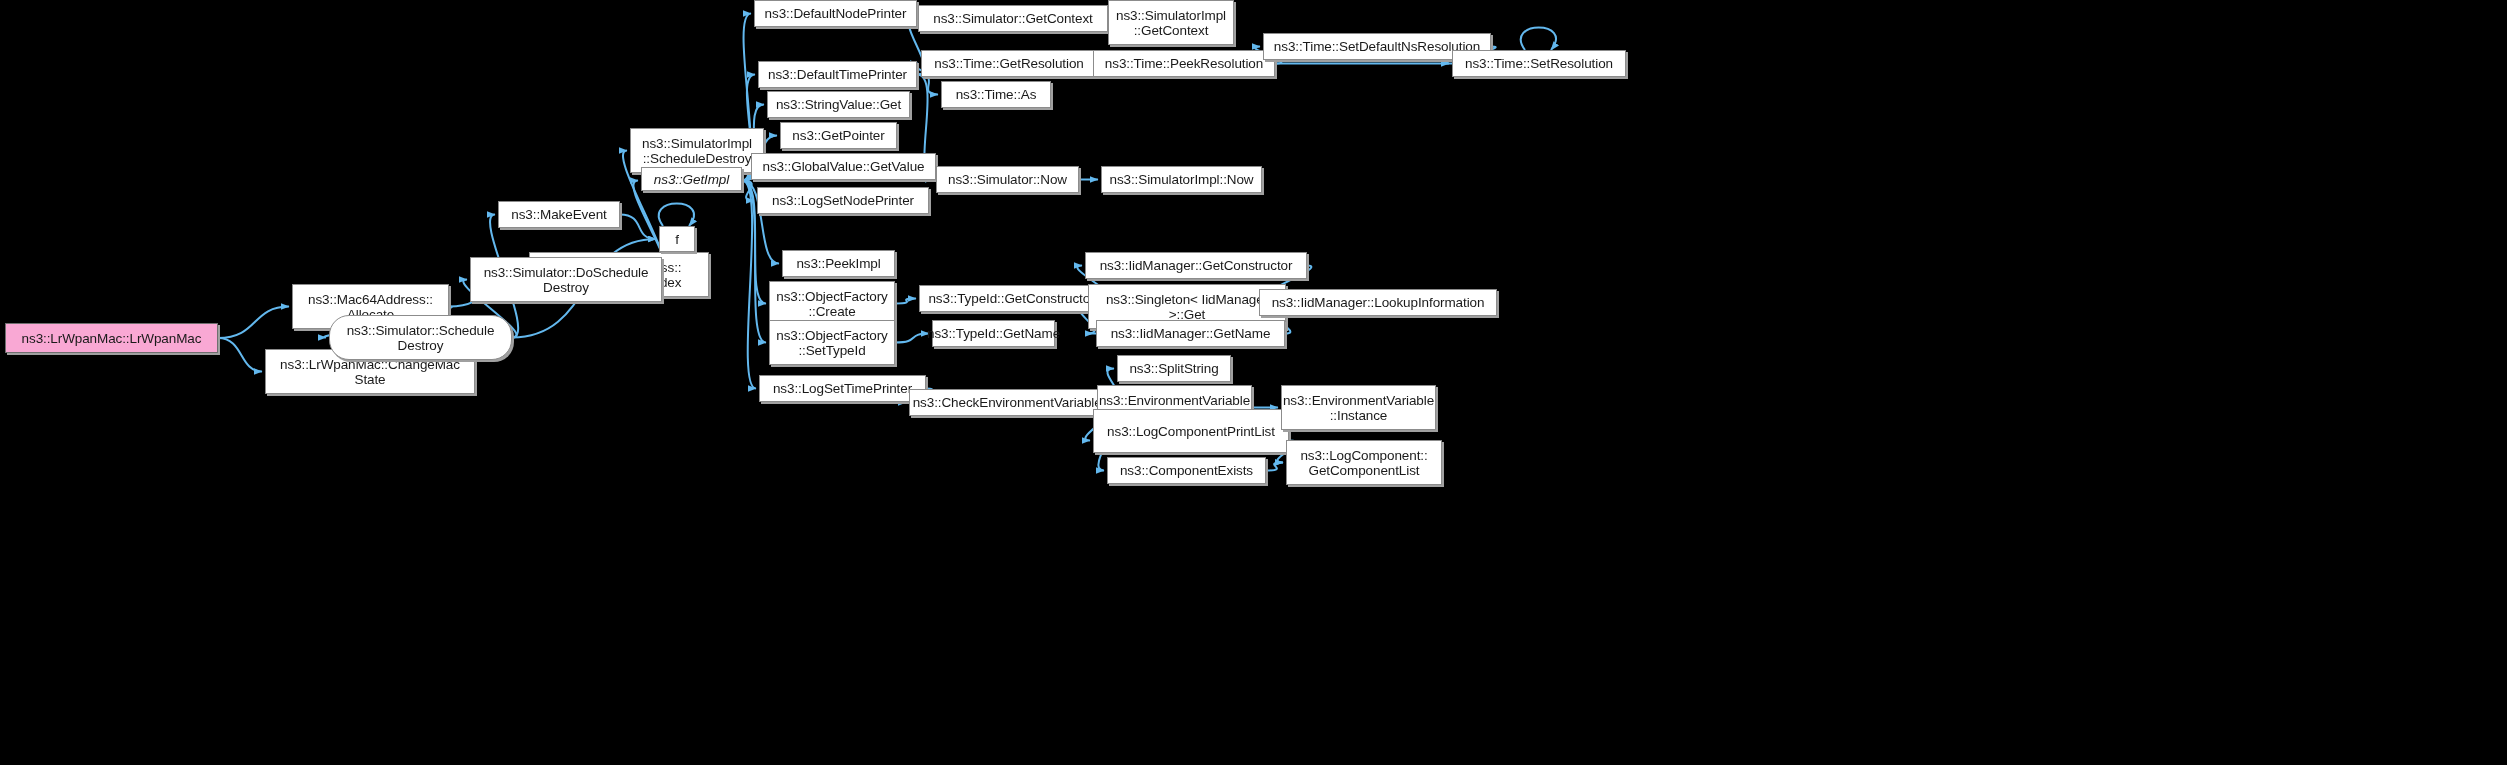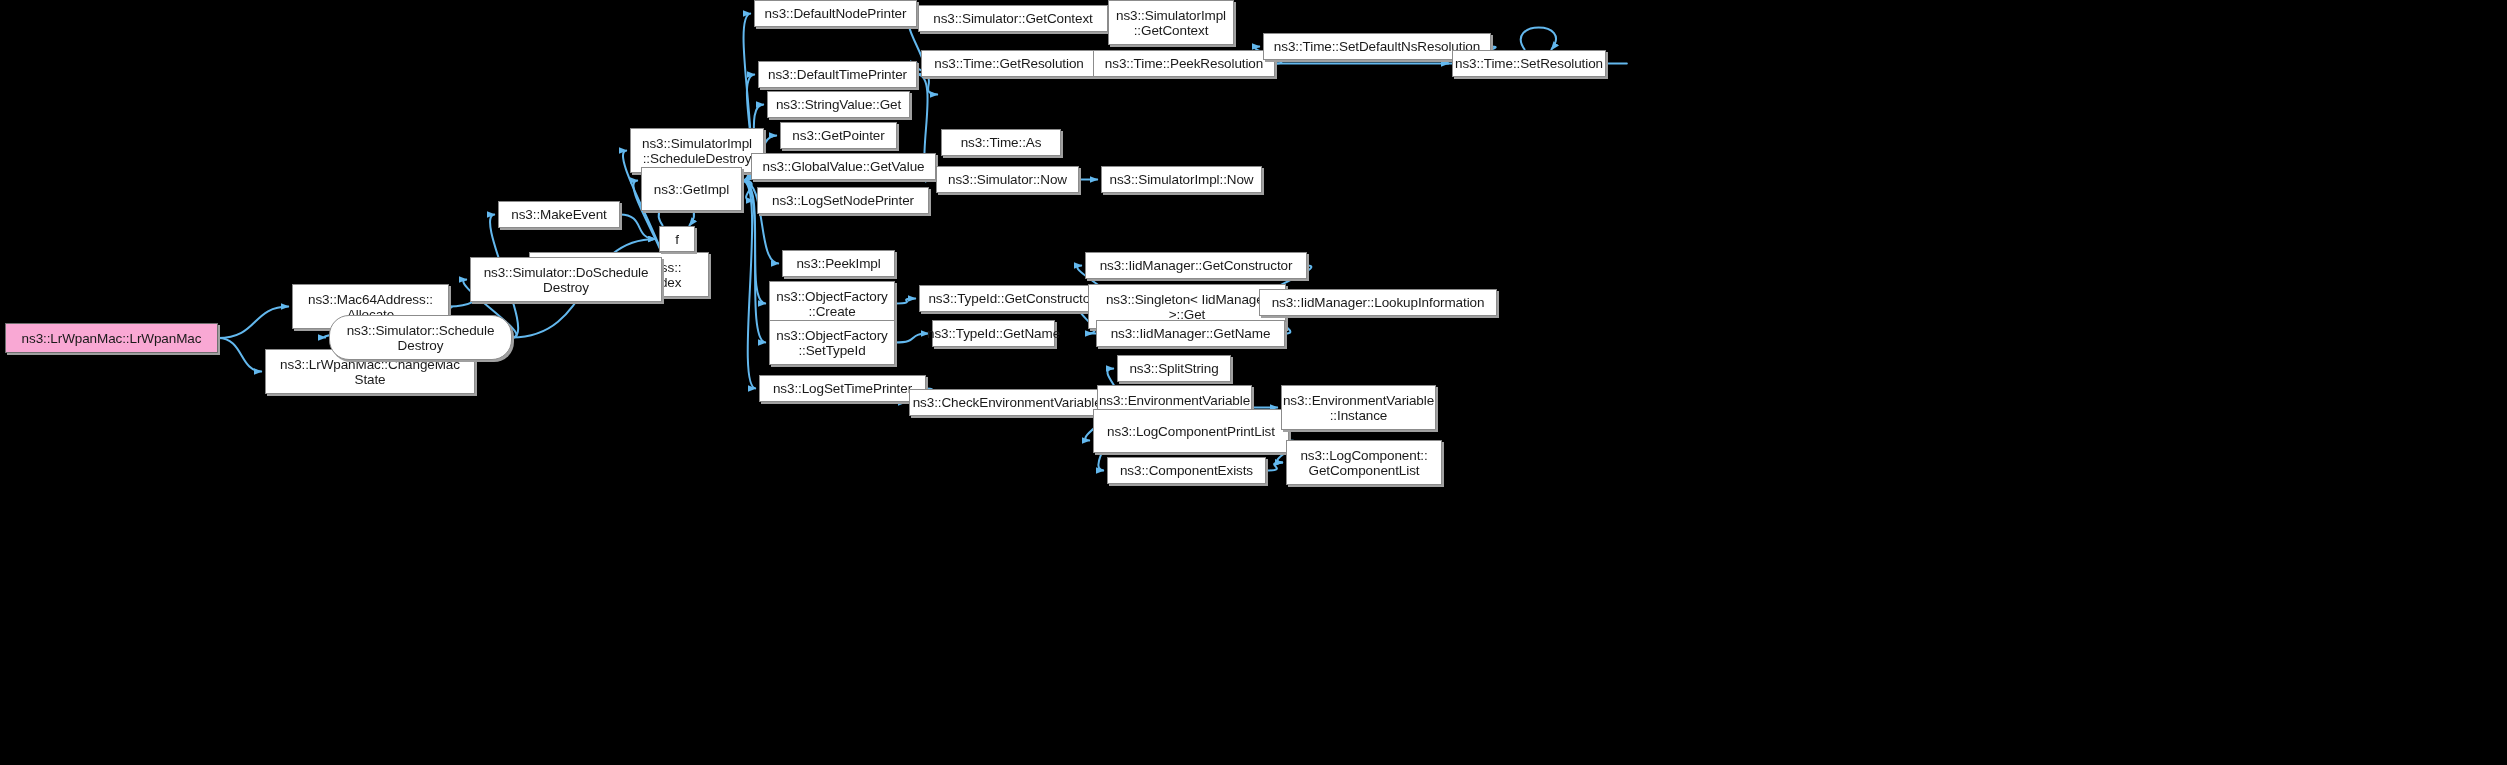--- a/index.html
+++ b/index.html
@@ -83,55 +83,55 @@
 State</div>
       <div class="node" style="left: 529px; top: 252px; width: 180px; height: 45px;">ns3::Mac64Address::
 ResetAllocationIndex</div>
       <div class="node" style="left: 329px; top: 315px; width: 183px; height: 45px; border-radius: 20px;">ns3::Simulator::Schedule
 Destroy</div>
       <div class="node" style="left: 470px; top: 257px; width: 192px; height: 45px;">ns3::Simulator::DoSchedule
 Destroy</div>
       <div class="node" style="left: 498px; top: 201px; width: 122px; height: 27px;">ns3::MakeEvent</div>
       <div class="node" style="left: 630px; top: 128px; width: 134px; height: 45px;">ns3::SimulatorImpl
 ::ScheduleDestroy</div>
-      <div class="node" style="left: 641px; top: 167px; width: 101px; height: 44px;">ns3::GetImpl</div>
+      <div class="node" style="left: 641px; top: 167px; width: 101px; height: 24px; font-style: italic;">ns3::GetImpl</div>
       <div class="node" style="left: 659px; top: 226px; width: 36px; height: 26px;">f</div>
       <div class="node" style="left: 754px; top: 0px; width: 163px; height: 27px;">ns3::DefaultNodePrinter</div>
       <div class="node" style="left: 758px; top: 61px; width: 159px; height: 27px;">ns3::DefaultTimePrinter</div>
       <div class="node" style="left: 767px; top: 91px; width: 143px; height: 27px;">ns3::StringValue::Get</div>
       <div class="node" style="left: 780px; top: 122px; width: 117px; height: 27px; text-align: right;">ns3::GetPointer</div>
       <div class="node" style="left: 751px; top: 153px; width: 185px; height: 27px;">ns3::GlobalValue::GetValue</div>
       <div class="node" style="left: 757px; top: 187px; width: 172px; height: 27px;">ns3::LogSetNodePrinter</div>
       <div class="node" style="left: 782px; top: 250px; width: 113px; height: 27px;">ns3::PeekImpl</div>
       <div class="node" style="left: 769px; top: 281px; width: 126px; height: 45px;">ns3::ObjectFactory
 ::Create</div>
       <div class="node" style="left: 769px; top: 320px; width: 126px; height: 45px;">ns3::ObjectFactory
 ::SetTypeId</div>
       <div class="node" style="left: 759px; top: 375px; width: 167px; height: 27px;">ns3::LogSetTimePrinter</div>
       <div class="node" style="left: 918px; top: 5px; width: 190px; height: 27px;">ns3::Simulator::GetContext</div>
       <div class="node" style="left: 921px; top: 50px; width: 176px; height: 27px;">ns3::Time::GetResolution</div>
-      <div class="node" style="left: 941px; top: 81px; width: 120px; height: 27px; margin-top: 48px;">ns3::Time::As</div>
+      <div class="node" style="left: 941px; top: 81px; width: 110px; height: 27px;">ns3::Time::As</div>
       <div class="node" style="left: 936px; top: 166px; width: 143px; height: 27px;">ns3::Simulator::Now</div>
       <div class="node" style="left: 919px; top: 285px; width: 185px; height: 27px;">ns3::TypeId::GetConstructor</div>
       <div class="node" style="left: 932px; top: 320px; width: 123px; height: 27px;">ns3::TypeId::GetName</div>
       <div class="node" style="left: 909px; top: 389px; width: 203px; height: 27px;">ns3::CheckEnvironmentVariables</div>
       <div class="node" style="left: 1108px; top: 0px; width: 126px; height: 45px;">ns3::SimulatorImpl
 ::GetContext</div>
       <div class="node" style="left: 1093px; top: 50px; width: 182px; height: 27px;">ns3::Time::PeekResolution</div>
       <div class="node" style="left: 1101px; top: 166px; width: 161px; height: 27px;">ns3::SimulatorImpl::Now</div>
       <div class="node" style="left: 1085px; top: 252px; width: 222px; height: 27px;">ns3::IidManager::GetConstructor</div>
       <div class="node" style="left: 1088px; top: 284px; width: 198px; height: 45px;">ns3::Singleton&lt; IidManager
 &gt;::Get</div>
       <div class="node" style="left: 1096px; top: 320px; width: 189px; height: 27px;">ns3::IidManager::GetName</div>
       <div class="node" style="left: 1117px; top: 355px; width: 114px; height: 27px;">ns3::SplitString</div>
       <div class="node" style="left: 1097px; top: 385px; width: 155px; height: 45px;">ns3::EnvironmentVariable
 ::GetDictionary</div>
       <div class="node" style="left: 1093px; top: 409px; width: 196px; height: 44px;">ns3::LogComponentPrintList</div>
       <div class="node" style="left: 1107px; top: 457px; width: 159px; height: 27px;">ns3::ComponentExists</div>
       <div class="node" style="left: 1263px; top: 33px; width: 228px; height: 27px;">ns3::Time::SetDefaultNsResolution</div>
-      <div class="node" style="left: 1452px; top: 50px; width: 154px; height: 27px;">ns3::Time::SetResolution</div>
+      <div class="node" style="left: 1452px; top: 50px; width: 174px; height: 27px;">ns3::Time::SetResolution</div>
       <div class="node" style="left: 1259px; top: 289px; width: 238px; height: 27px;">ns3::IidManager::LookupInformation</div>
       <div class="node" style="left: 1281px; top: 385px; width: 155px; height: 45px;">ns3::EnvironmentVariable
 ::Instance</div>
       <div class="node" style="left: 1286px; top: 440px; width: 156px; height: 45px;">ns3::LogComponent::
 GetComponentList</div>
     </div>
 </div>
 
 </body></html>

